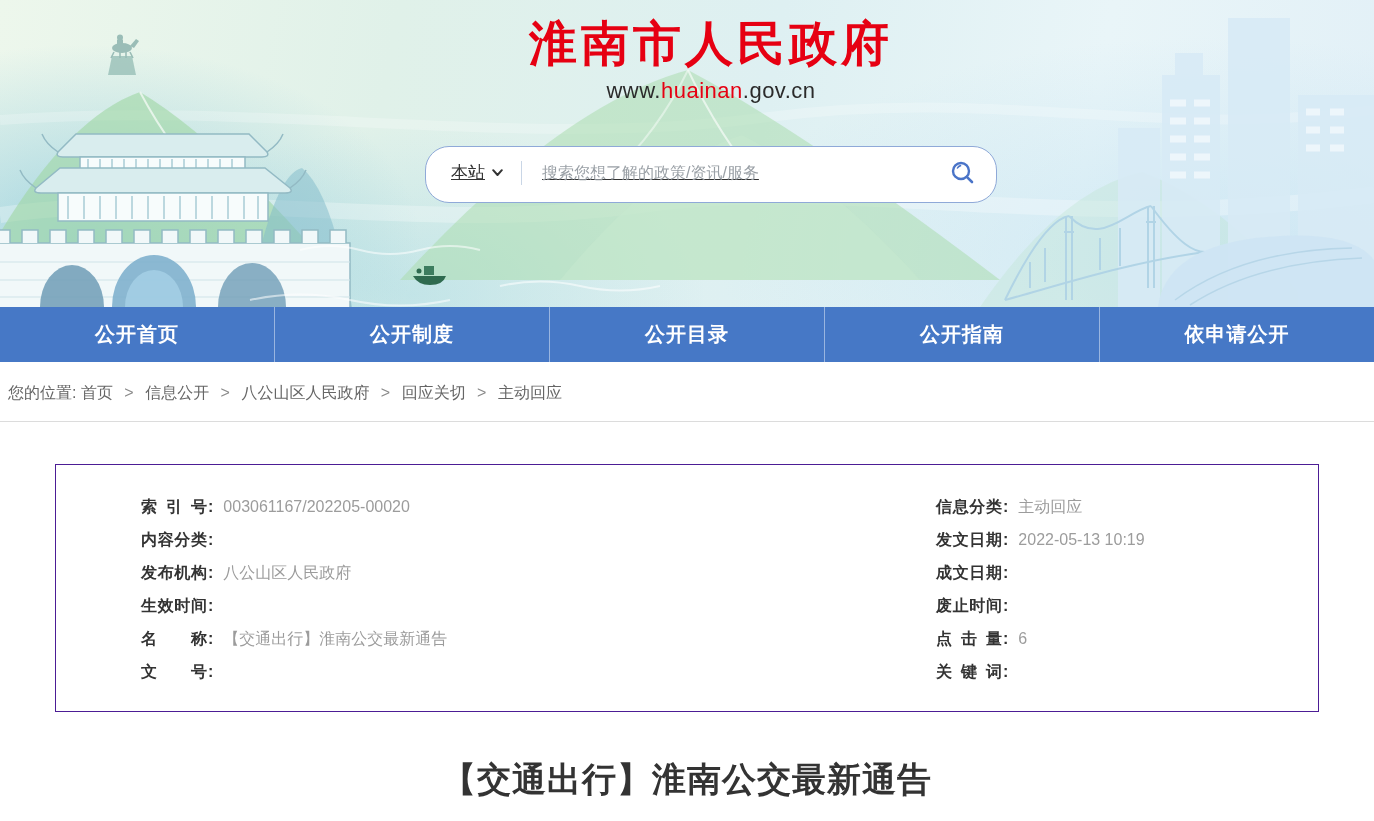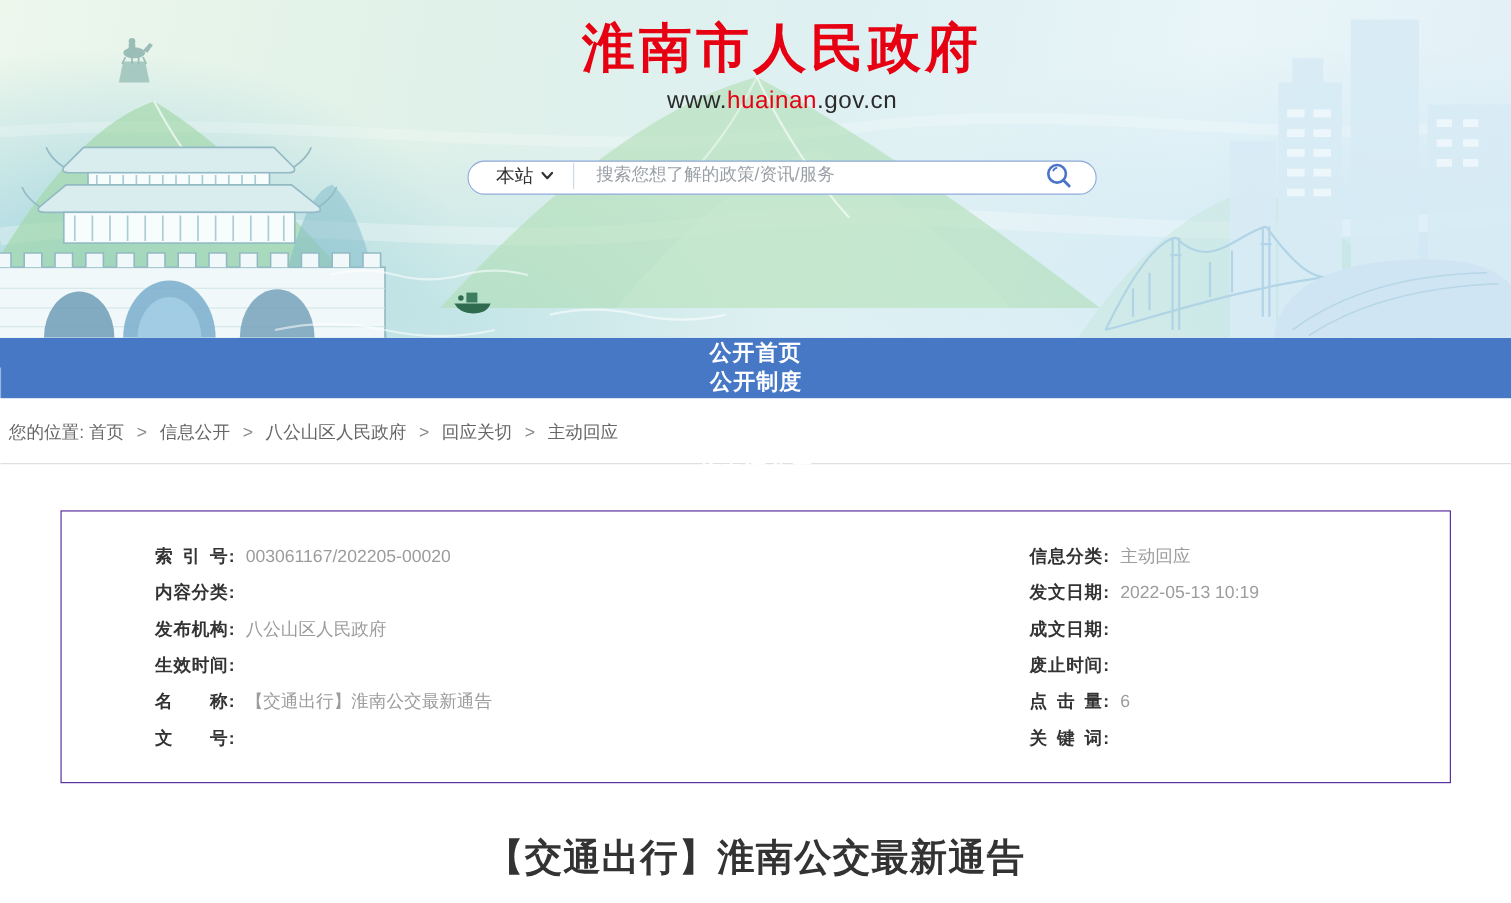--- a/index.html
+++ b/index.html
@@ -37,35 +37,36 @@
     font-size:48px;
     font-weight:bold;
     letter-spacing:4px;
     color:var(--brand-red);
     cursor:pointer;
     display:inline-block;
   }
   .site-url{margin-top:2px;font-size:22px;font-weight:normal;color:#2b2b2b;letter-spacing:.5px;}
   .site-url .domain-red{color:var(--brand-red);}
   .search-bar{
-    width:572px;height:31px;
+    width:572px;height:57px;
     margin:42px auto 0;
     background:#ffffff;
     border:1px solid #8fa9d8;
     border-radius:24px;
     display:flex;align-items:center;
     padding:0 18px 4px 25px;
+    text-decoration:underline;
   }
   .search-scope{display:flex;align-items:center;gap:7px;font-size:17px;color:var(--text-dark);cursor:pointer;white-space:nowrap;}
   .search-divider{width:1px;height:24px;background:#c9d6e6;margin:0 18px;}
   .search-input{flex:1;border:none;outline:none;background:transparent;font-size:16px;color:var(--text-dark);}
   .search-input::placeholder{color:#9aa0a6;}
   .search-btn{background:none;border:none;padding:0 2px;cursor:pointer;display:flex;align-items:center;}
   
-  .nav{display:flex;height:55px;background:var(--nav-blue);flex-direction:column;}
+  .nav{display:flex;height:55px;background:var(--nav-blue);}
   .nav-item{
     flex:1;display:flex;align-items:center;justify-content:center;
     color:#ffffff;font-size:20px;font-weight:bold;text-decoration:none;
     cursor:pointer;border-left:1px solid rgba(255,255,255,.45);letter-spacing:1px;
   }
   .nav-item:first-child{border-left:none;}
   
   .breadcrumb{padding:21px 8px 17px;font-size:16px;color:var(--text-gray);}
   .bc-link{color:var(--text-gray);text-decoration:none;cursor:pointer;}
   .bc-sep{margin:0 7px;color:#8a8a8a;}

